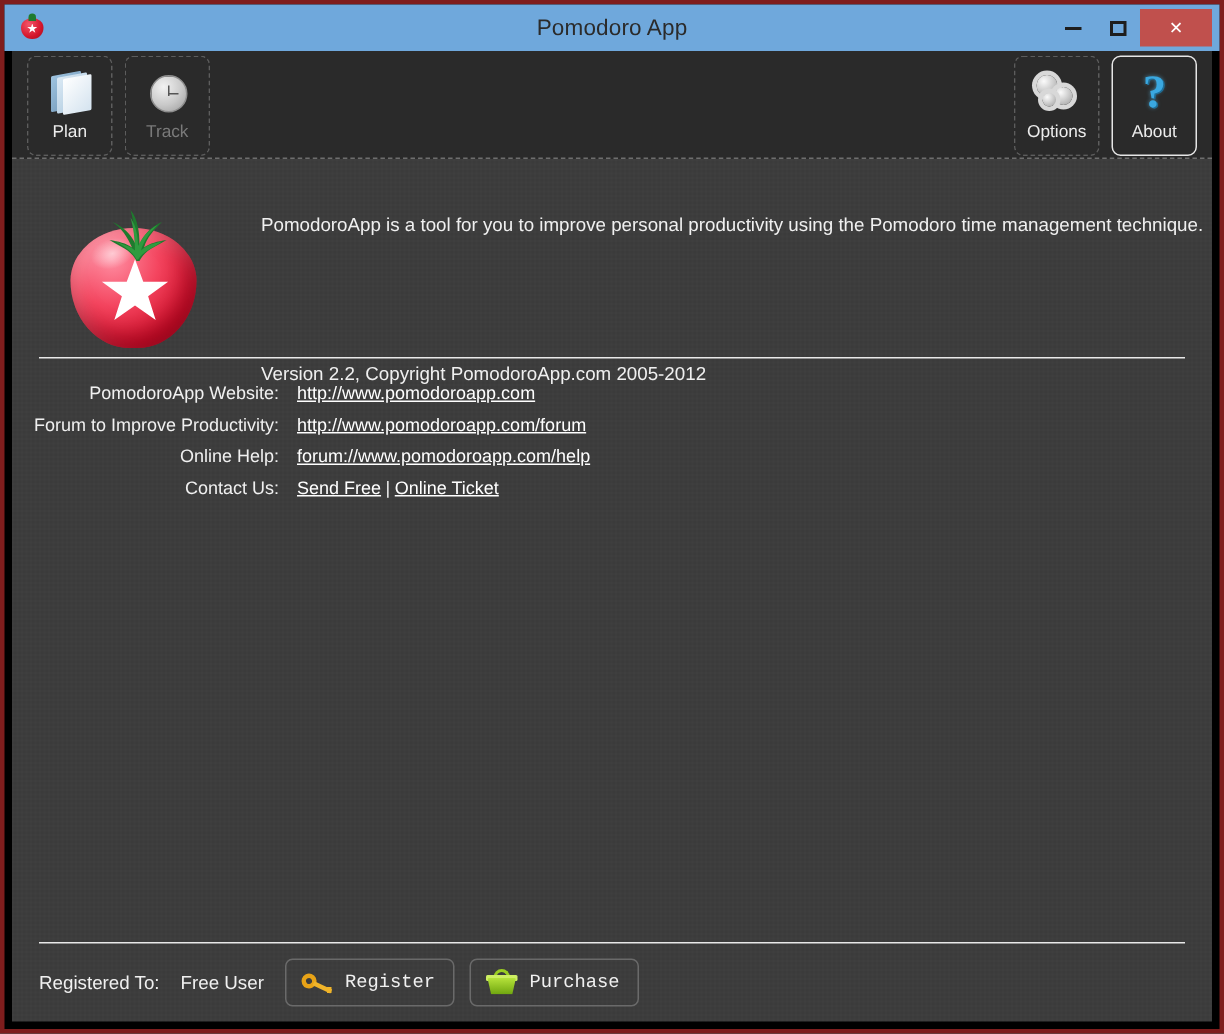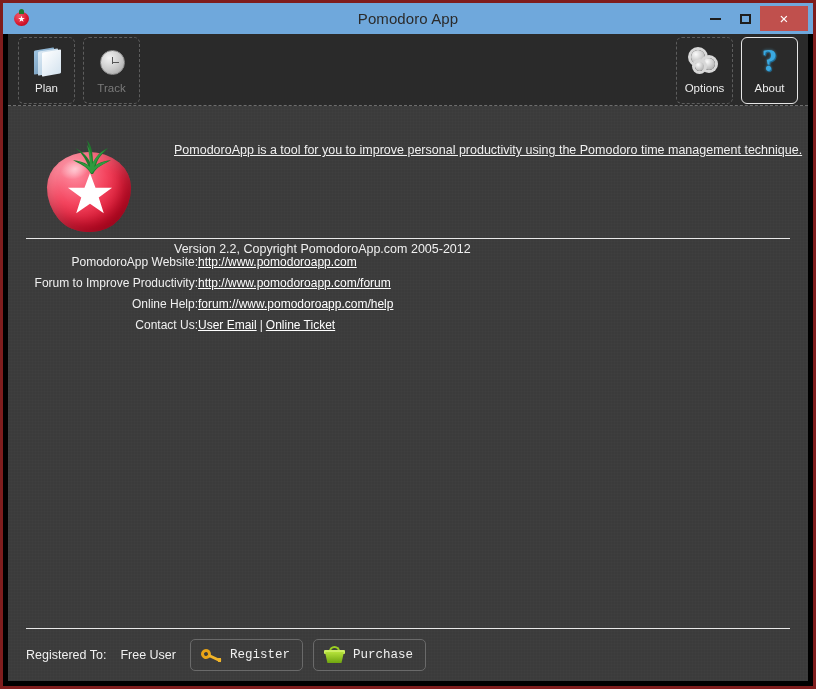--- a/index.html
+++ b/index.html
@@ -281,21 +281,20 @@
     flex: 1 1 auto;
     padding-left: 26px;
     position: relative;
   }
   .desc {
     position: absolute;
     top: 19px; left: 26px;
     font-size: 12.5px;
     color: #f0f0f0;
     white-space: nowrap;
-    text-decoration: underline;
   }
   .version {
     position: absolute;
     top: 86px; left: 26px;
     font-size: 12.5px;
     color: #f0f0f0;
     white-space: nowrap;
     margin-top: 32px;
   }
 
@@ -316,20 +315,21 @@
     display: table-cell;
     font-size: 12px;
     color: #f0f0f0;
     padding: 2px 0;
     vertical-align: middle;
     line-height: 17px;
   }
   .link-label {
     text-align: right;
     width: 176px;
+    padding-right: 12px;
   }
   .link-val a {
     color: #ffffff;
     text-decoration: underline;
     cursor: pointer;
   }
   .sep-pipe { color: #f0f0f0; padding: 0 3px; }
 
   .spacer { flex: 1 1 auto; }
 
@@ -527,21 +527,21 @@
         <div class="link-row">
           <div class="link-label">Online Help:</div>
           <div class="link-val">
             <a>forum://www.pomodoroapp.com/help</a>
           </div>
         </div>
 
         <div class="link-row">
           <div class="link-label">Contact Us:</div>
           <div class="link-val">
-            <a>User Email</a><span class="sep-pipe">|</span><a>Online Ticket</a>
+            <a>Send Free</a><span class="sep-pipe">|</span><a>Online Ticket</a>
           </div>
         </div>
 
       </div>
 
       <div class="spacer"></div>
 
       <div class="footer-divider"></div>
 
       <div class="footer">

